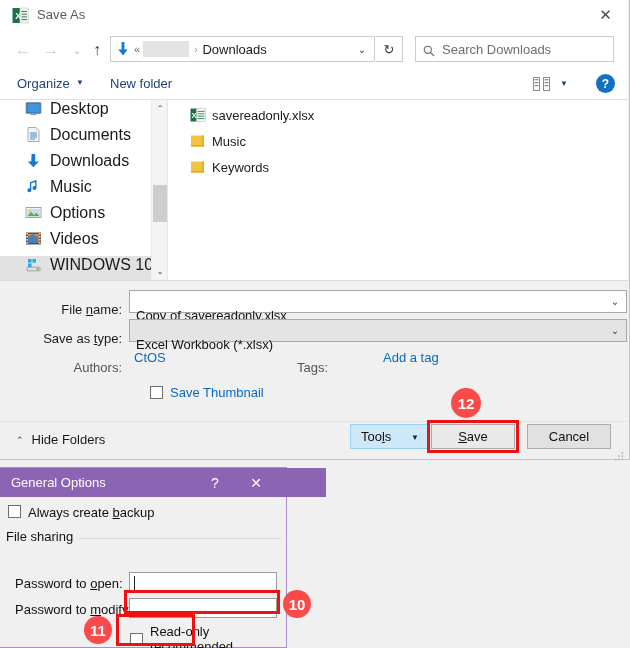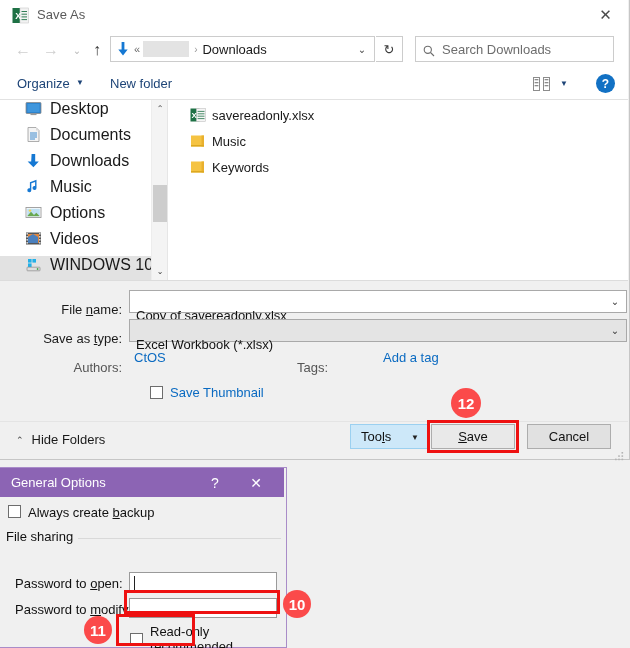--- a/index.html
+++ b/index.html
@@ -241,21 +241,21 @@
 
   
   .genopts {
     position: absolute; left: 0; top: 467px;
     width: 287px; height: 181px;
     background: #f0f0f0;
     border: 1px solid #a98cc8;
     border-left: none;
   }
   .go-title {
-    position: absolute; left: 0; top: 0; width: 284px; height: 29px;
+    position: absolute; left: 0; top: 0; width: 326px; height: 29px;
     background: #8c64b4;
   }
   .go-title .go-label {
     position: absolute; left: 11px; top: 7px;
     font-size: 13px; color: #ffffff;
   }
   .go-title .go-help {
     position: absolute; left: 205px; top: 5px; width: 20px; height: 20px;
     color: #fff; font-size: 14px;
     display: flex; align-items: center; justify-content: center;

